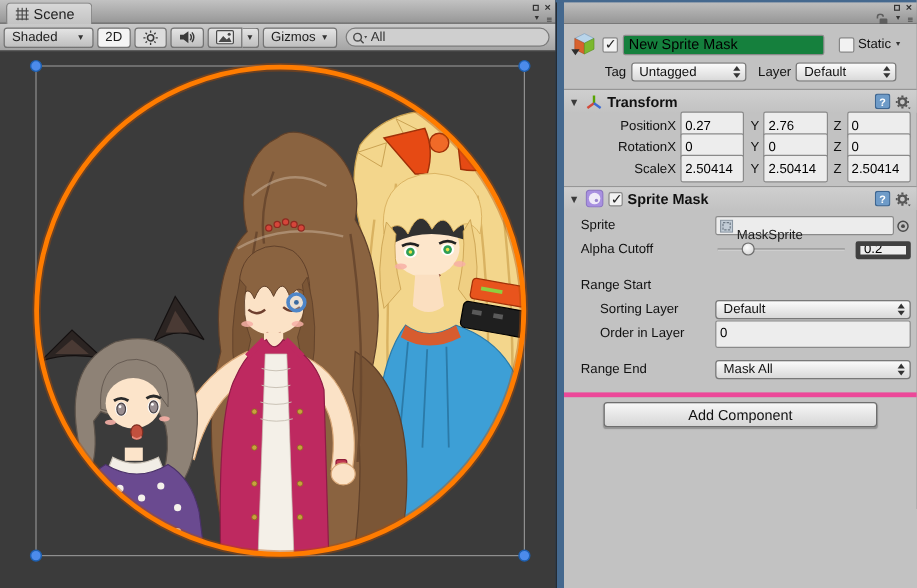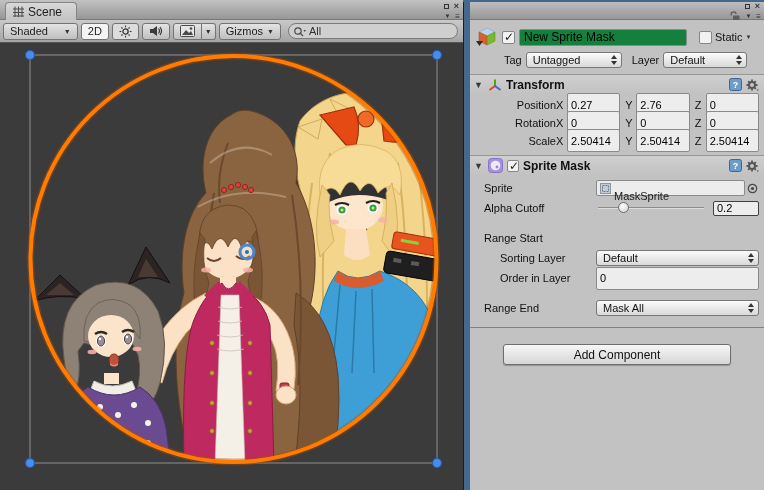--- a/index.html
+++ b/index.html
@@ -89,24 +89,24 @@
   .gaprow { height:8px; }
   .objfield { flex:1; display:flex; align-items:center; gap:3px; height:16px; background:#ECECEC;
     border:1px solid #8A8A8A; border-radius:2px; padding:0 3px; min-width:0; }
   .objfield span { overflow:hidden; white-space:nowrap;margin-top:16px; }
   .picker { width:14px; flex:none; display:flex; justify-content:center; }
   .sliderwrap { flex:1; position:relative; height:16px; margin-right:7px; }
   .slidertrack { position:absolute; left:2px; right:2px; top:7px; height:2px; background:#8C8C8C;
     border-bottom:1px solid #DDD; }
   .sliderknob { position:absolute; left:20%; top:2px; width:11px; height:11px; border-radius:50%;
     background:radial-gradient(circle at 40% 35%, #FDFDFD, #CFCFCF); border:1px solid #6E6E6E; }
-  .alphafield { width:46px; flex:none; height:15px; background:#EDEDED; border:1px solid #404040;
+  .alphafield { width:46px; flex:none; height:15px; background:#EDEDED; border:4px solid #404040;
     border-radius:2px; font-size:11px; padding:0 3px; font-family:"Liberation Sans",sans-serif; }
   .fullctl { flex:1; min-width:0; }
-  .addwrap { border-top:1px solid #ec4899; padding-top:16px; display:flex; justify-content:center; }
+  .addwrap { border-top:4px solid #ec4899; padding-top:4px; display:flex; justify-content:center; }
   .addbtn { width:228px; height:21px; background:linear-gradient(#F7F7F7,#D6D6D6); border:1px solid #6E6E6E;
     border-radius:3px; font-size:12px; color:#111; display:flex; align-items:center; justify-content:center;
     box-shadow:0 1px 1px rgba(0,0,0,0.25); }
   .lockic { display:inline-block; }
 </style>
 </head>
 <body>
 
 <div class="stage">
 

